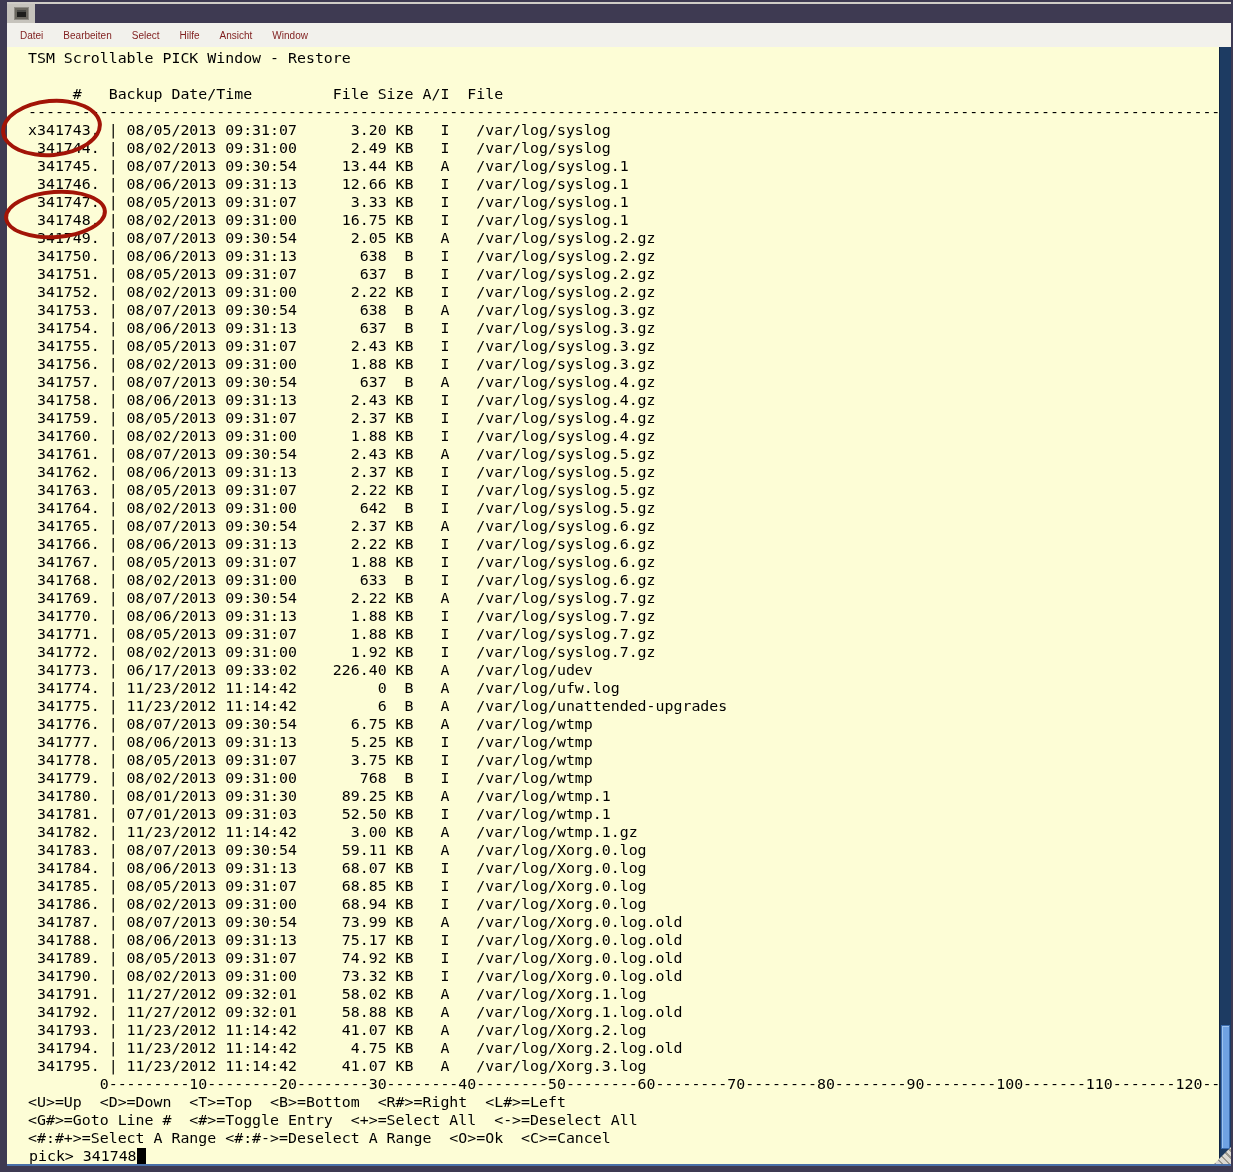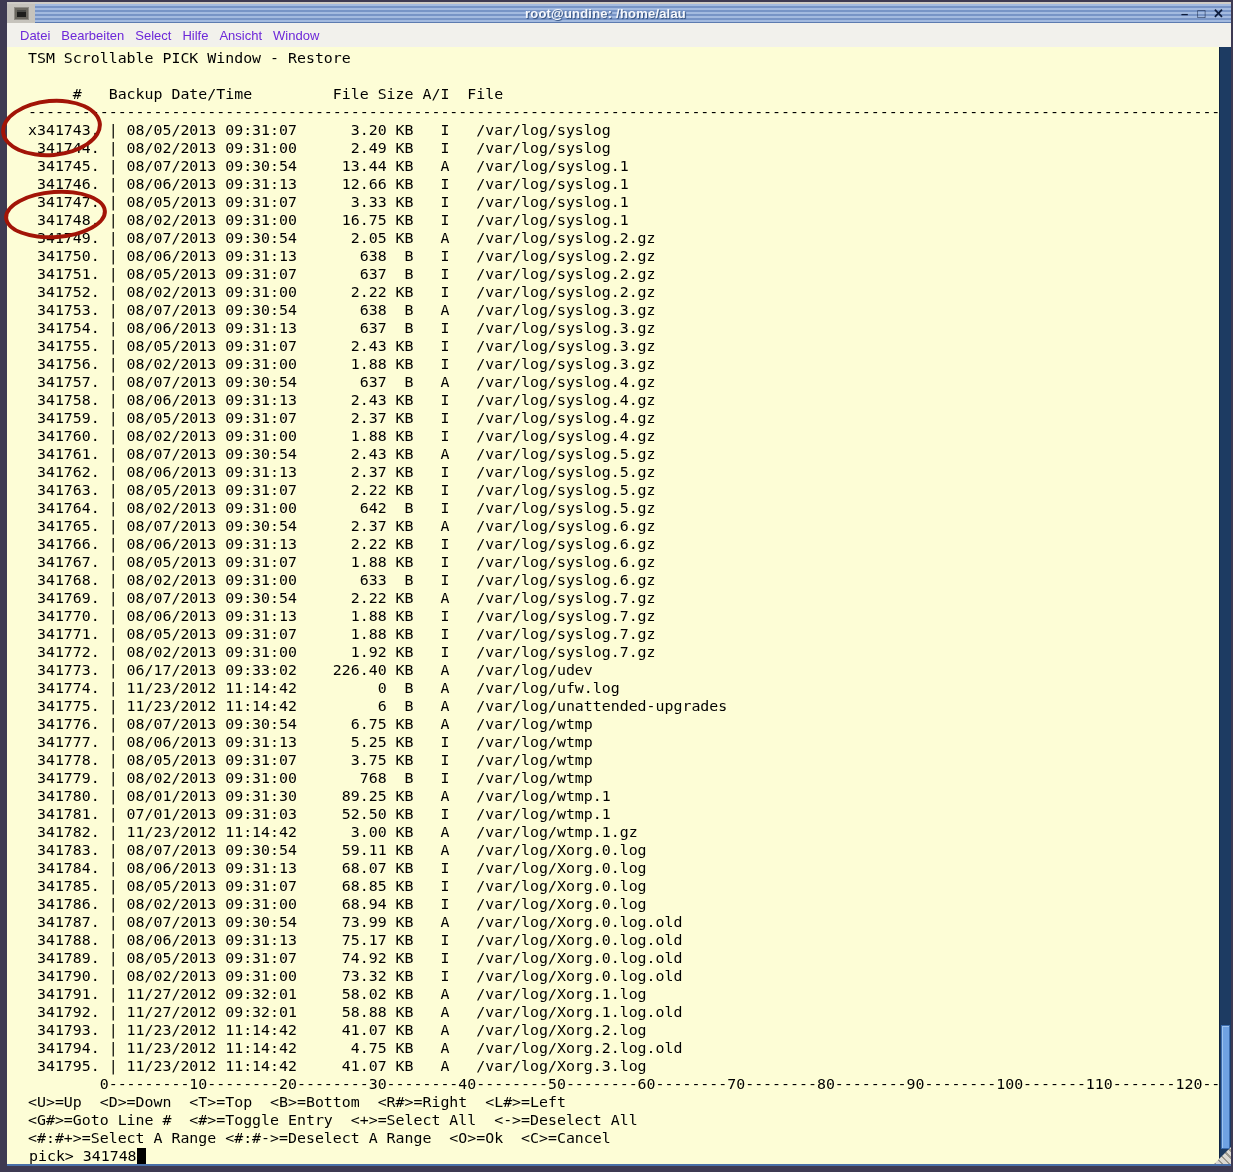--- a/index.html
+++ b/index.html
@@ -18,21 +18,21 @@
      background:repeating-linear-gradient(to bottom,#a3badf 0px,#a3badf 2px,#7794c6 2px,#7794c6 4px);
      border-bottom:1px solid #5d7bb0; }
   .win-title { flex:1; text-align:center; color:#f6f8fc; font-size:13px; font-weight:bold;
      text-shadow:1px 1px 1px #2c4a7a; letter-spacing:0.2px; }
   .win-controls { display:flex; align-items:center; padding-right:4px; }
   .win-btn { width:17px; text-align:center; color:#0d1c3c; font-size:13px; font-weight:bold;
      line-height:17px; cursor:default; }
 
   
   .menubar { height:24px; background:#f2f1ec; display:flex; align-items:center; padding-left:13px; }
-  .menu-item { font-size:13px; color:#6d28d9; margin-right:11px; }
+  .menu-item { font-size:10px; color:#7f1d1d; margin-right:20px; }
 
   
   .terminal { position:relative; height:1119px; background:#fdfdd6; border-bottom:2px solid #4a70a8; overflow:hidden; }
   .screen, .pick-row {
      font-family:"DejaVu Sans Mono","Liberation Mono",monospace;
      font-size:14.9px; line-height:18px; color:#000; white-space:pre; }
   .screen { padding:2px 0 0 5px;margin-left:16px; }
   .pick-row { padding-left:22px; display:flex; align-items:center; height:18px; }
   .cursor { display:inline-block; width:9px; height:16px; background:#000; margin-left:0px; }
 
@@ -56,28 +56,20 @@
 </head>
 <body>
 
 <div class="window">
 
   <div class="titlebar">
     <div class="icon-area">
       <div class="app-icon">
           <div class="scr"></div>
         </div>
-    </div>
-    <div class="stripes">
-      <span class="win-title">root@undine: /home/alau</span>
-      <span class="win-controls">
-        <span class="win-btn">–</span>
-        <span class="win-btn">□</span>
-        <span class="win-btn">✕</span>
-      </span>
     </div>
   </div>
 
   <div class="menubar">
     <span class="menu-item">Datei</span>
     <span class="menu-item">Bearbeiten</span>
     <span class="menu-item">Select</span>
     <span class="menu-item">Hilfe</span>
     <span class="menu-item">Ansicht</span>
     <span class="menu-item">Window</span>

